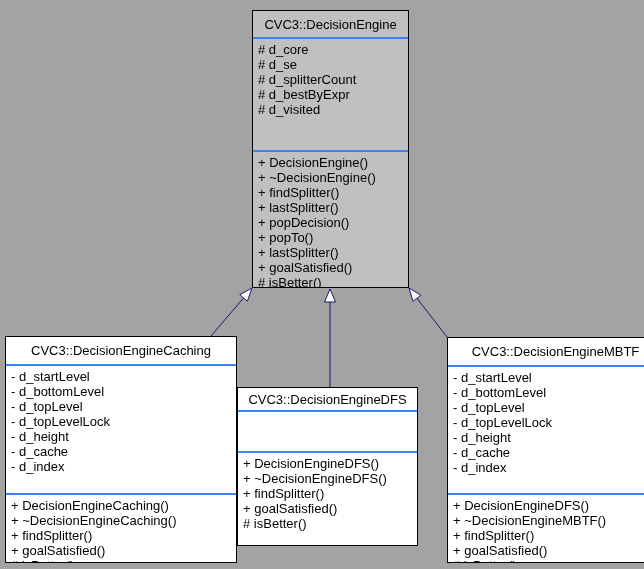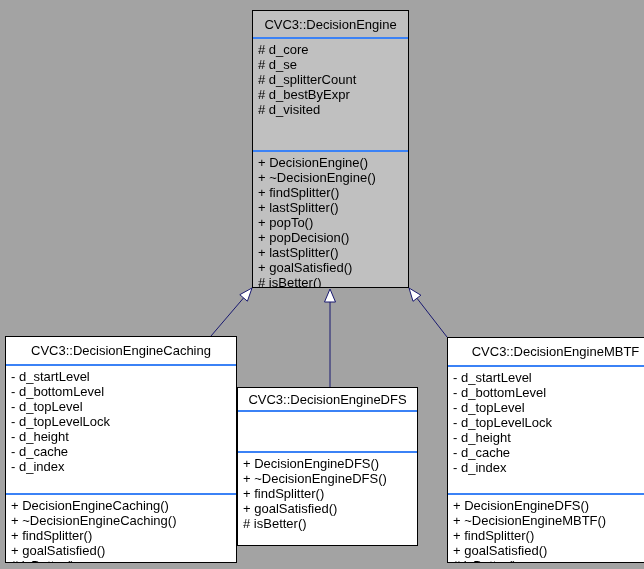--- a/index.html
+++ b/index.html
@@ -59,22 +59,22 @@
       <div class="member"># d_se</div>
       <div class="member"># d_splitterCount</div>
       <div class="member"># d_bestByExpr</div>
       <div class="member"># d_visited</div>
     </div>
     <div class="comp methods-comp">
       <div class="member">+ DecisionEngine()</div>
       <div class="member">+ ~DecisionEngine()</div>
       <div class="member">+ findSplitter()</div>
       <div class="member">+ lastSplitter()</div>
+      <div class="member">+ popDecision()</div>
       <div class="member">+ popTo()</div>
-      <div class="member">+ popDecision()</div>
       <div class="member">+ lastSplitter()</div>
       <div class="member">+ goalSatisfied()</div>
       <div class="member"># isBetter()</div>
     </div>
   </div>
 
   <div class="uml-class" style="left:5px; top:336px; width:232px; height:227px;">
     <div class="comp title-comp" style="height:27px; flex:0 0 27px;">CVC3::DecisionEngineCaching</div>
     <div class="comp attrs-comp" style="height:113px; flex:0 0 113px;">
       <div class="member">- d_startLevel</div>

